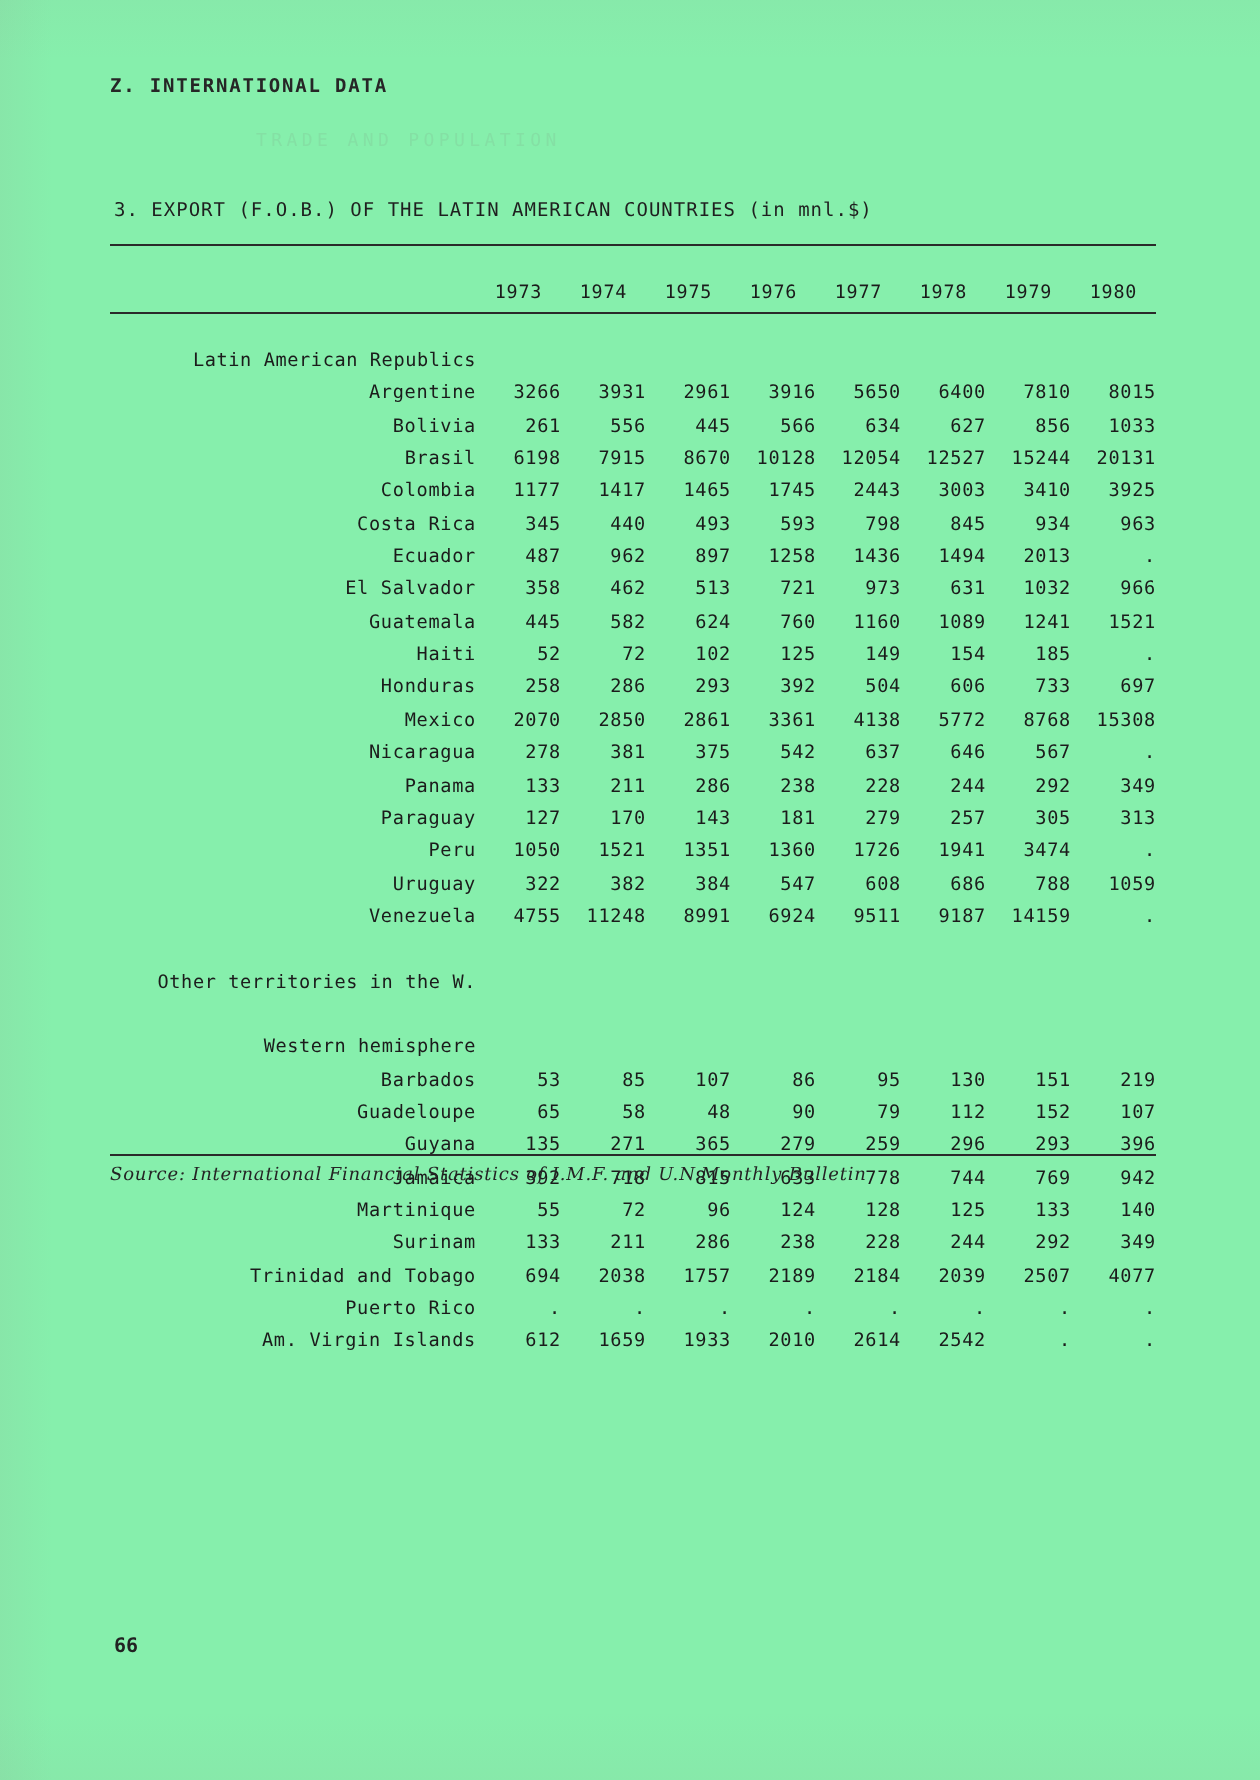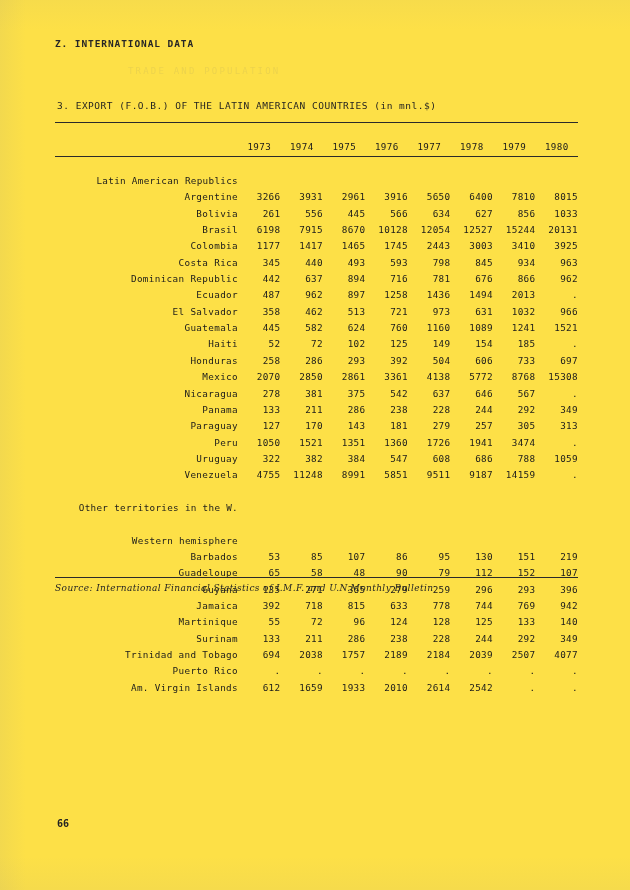--- a/index.html
+++ b/index.html
@@ -5,21 +5,21 @@
 <style>
   html, body {
     margin: 0;
     padding: 0;
     background: #7a7a78;
   }
   .page {
     position: relative;
     width: 630px;
     height: 890px;
-    background: #fde047;
+    background: #86efac;
     overflow: hidden;
     font-family: "DejaVu Sans Mono", "Liberation Mono", monospace;
     color: #1b1b1b;
     box-sizing: border-box;
   }
   
   .paper-grain {
     position: absolute;
     inset: 0;
     background:
@@ -249,31 +249,20 @@
             <td class="num">345</td>
             <td class="num">440</td>
             <td class="num">493</td>
             <td class="num">593</td>
             <td class="num">798</td>
             <td class="num">845</td>
             <td class="num">934</td>
             <td class="num">963</td>
           </tr>
           <tr>
-            <td class="name">Dominican Republic</td>
-            <td class="num">442</td>
-            <td class="num">637</td>
-            <td class="num">894</td>
-            <td class="num">716</td>
-            <td class="num">781</td>
-            <td class="num">676</td>
-            <td class="num">866</td>
-            <td class="num">962</td>
-          </tr>
-          <tr>
             <td class="name">Ecuador</td>
             <td class="num">487</td>
             <td class="num">962</td>
             <td class="num">897</td>
             <td class="num">1258</td>
             <td class="num">1436</td>
             <td class="num">1494</td>
             <td class="num">2013</td>
             <td class="num">.</td>
           </tr>
@@ -385,21 +374,21 @@
             <td class="num">608</td>
             <td class="num">686</td>
             <td class="num">788</td>
             <td class="num">1059</td>
           </tr>
           <tr>
             <td class="name">Venezuela</td>
             <td class="num">4755</td>
             <td class="num">11248</td>
             <td class="num">8991</td>
-            <td class="num">5851</td>
+            <td class="num">6924</td>
             <td class="num">9511</td>
             <td class="num">9187</td>
             <td class="num">14159</td>
             <td class="num">.</td>
           </tr>
           <tr class="spacer-row">
             <td colspan="9"></td>
           </tr>
           <tr>
             <td class="name sect-plain">Other territories in the W.</td>

